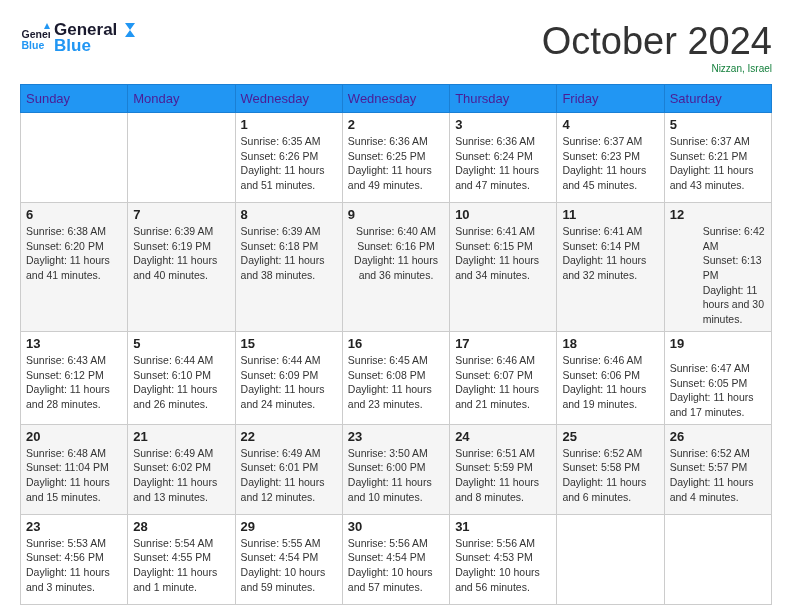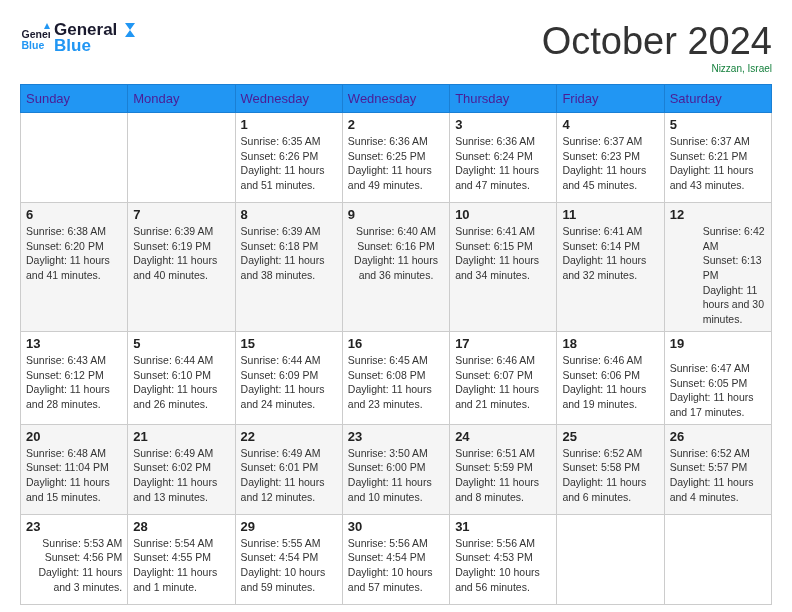--- a/index.html
+++ b/index.html
@@ -285,21 +285,21 @@
         <td>
           <span class="day-num">26</span>
           <div class="cell-info" style="white-space: pre-line;">Sunrise: 6:52 AM
 Sunset: 5:57 PM
 Daylight: 11 hours and 4 minutes.</div>
         </td>
       </tr>
       <tr>
         <td>
           <span class="day-num">23</span>
-          <div class="cell-info" style="white-space: pre-line; text-align: right;">Sunrise: 5:53 AM
+          <div class="cell-info" style="white-space: pre-line;">Sunrise: 5:53 AM
 Sunset: 4:56 PM
 Daylight: 11 hours and 3 minutes.</div>
         </td>
         <td>
           <span class="day-num">28</span>
           <div class="cell-info" style="white-space: pre-line;">Sunrise: 5:54 AM
 Sunset: 4:55 PM
 Daylight: 11 hours and 1 minute.</div>
         </td>
         <td>

